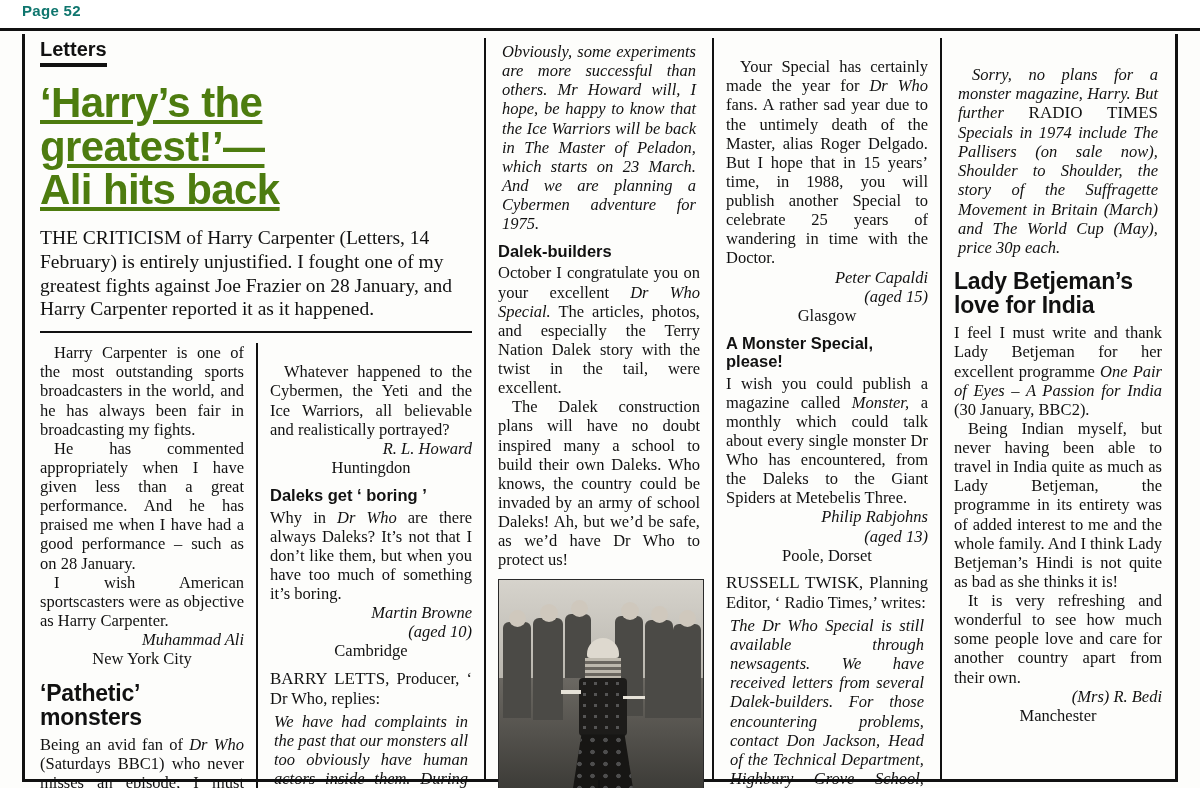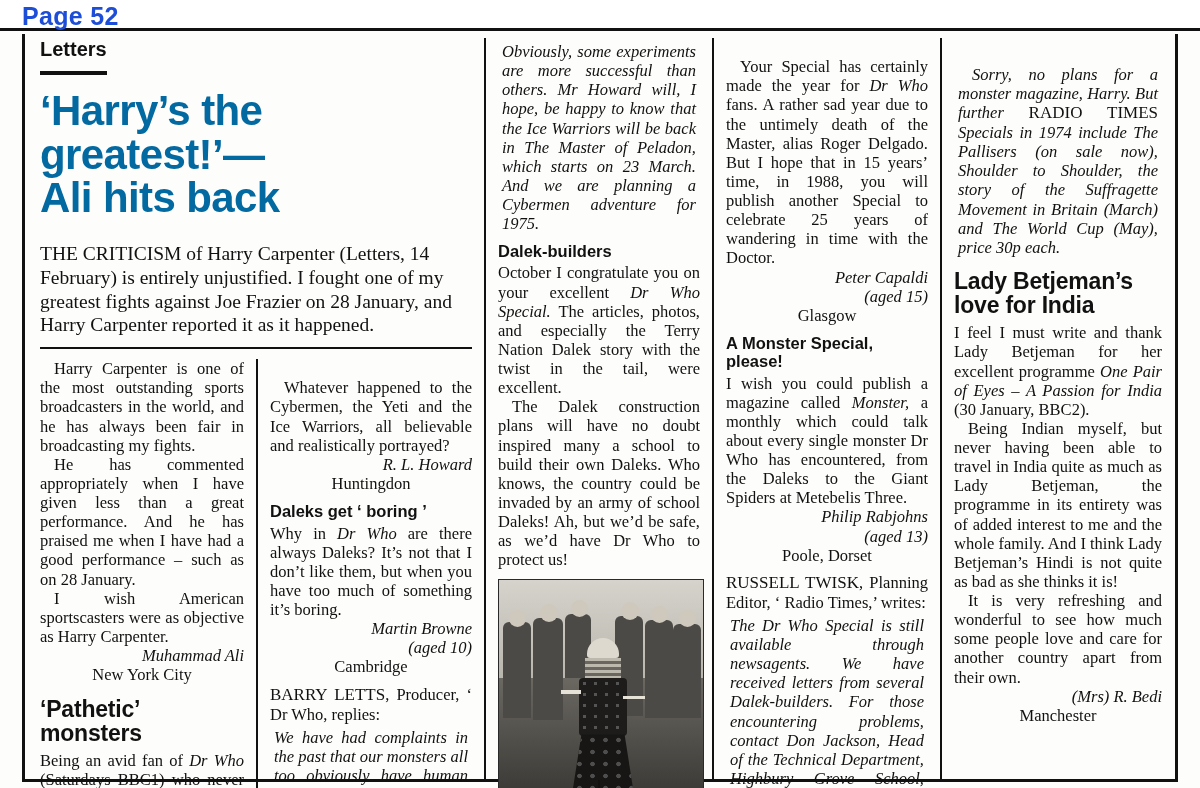--- a/index.html
+++ b/index.html
@@ -29,23 +29,23 @@
     height: 28px;
     border-bottom: 3px solid #111;
     background: #fff;
   }
   .page-number {
     position: absolute;
     left: 22px;
     top: 2px;
     font-family: "Liberation Sans", sans-serif;
     font-weight: bold;
-    font-size: 25px;
+    font-size: 15px;
     letter-spacing: 0.3px;
-    color: #1d4ed8;
+    color: #0f766e;
   }
   
   .frame {
     position: absolute;
     left: 22px;
     top: 34px;
     width: 1156px;
     height: 748px;
     border-left: 3px solid #111;
     border-right: 3px solid #111;
@@ -71,31 +71,32 @@
   .col.c3 { width: 228px; border-left: 2px solid #111; }
   .col.c4 { width: 234px; border-left: 2px solid #111; }
 
   
   .letters-tag {
     font-family: "Liberation Sans", sans-serif;
     font-weight: bold;
     font-size: 20px;
     display: inline-block;
     border-bottom: 4px solid #111;
-    padding-bottom: 10px;
+    padding-bottom: 2px;
     margin-bottom: 10px;
   }
   .headline {
     font-family: "Liberation Sans", sans-serif;
     font-weight: bold;
     font-size: 42px;
     line-height: 1.04;
     letter-spacing: -0.6px;
-    margin: 4px 0 22px 0;
-    color: #0369a1;
+    margin: 4px 0 14px 0;
+    color: #4d7c0f;
+    text-decoration: underline;
   }
   .standfirst {
     font-size: 19.5px;
     line-height: 1.22;
     margin-bottom: 10px;
     border-bottom: 2px solid #111;
     padding-bottom: 10px;
   }
   .subcols {
     display: flex;

